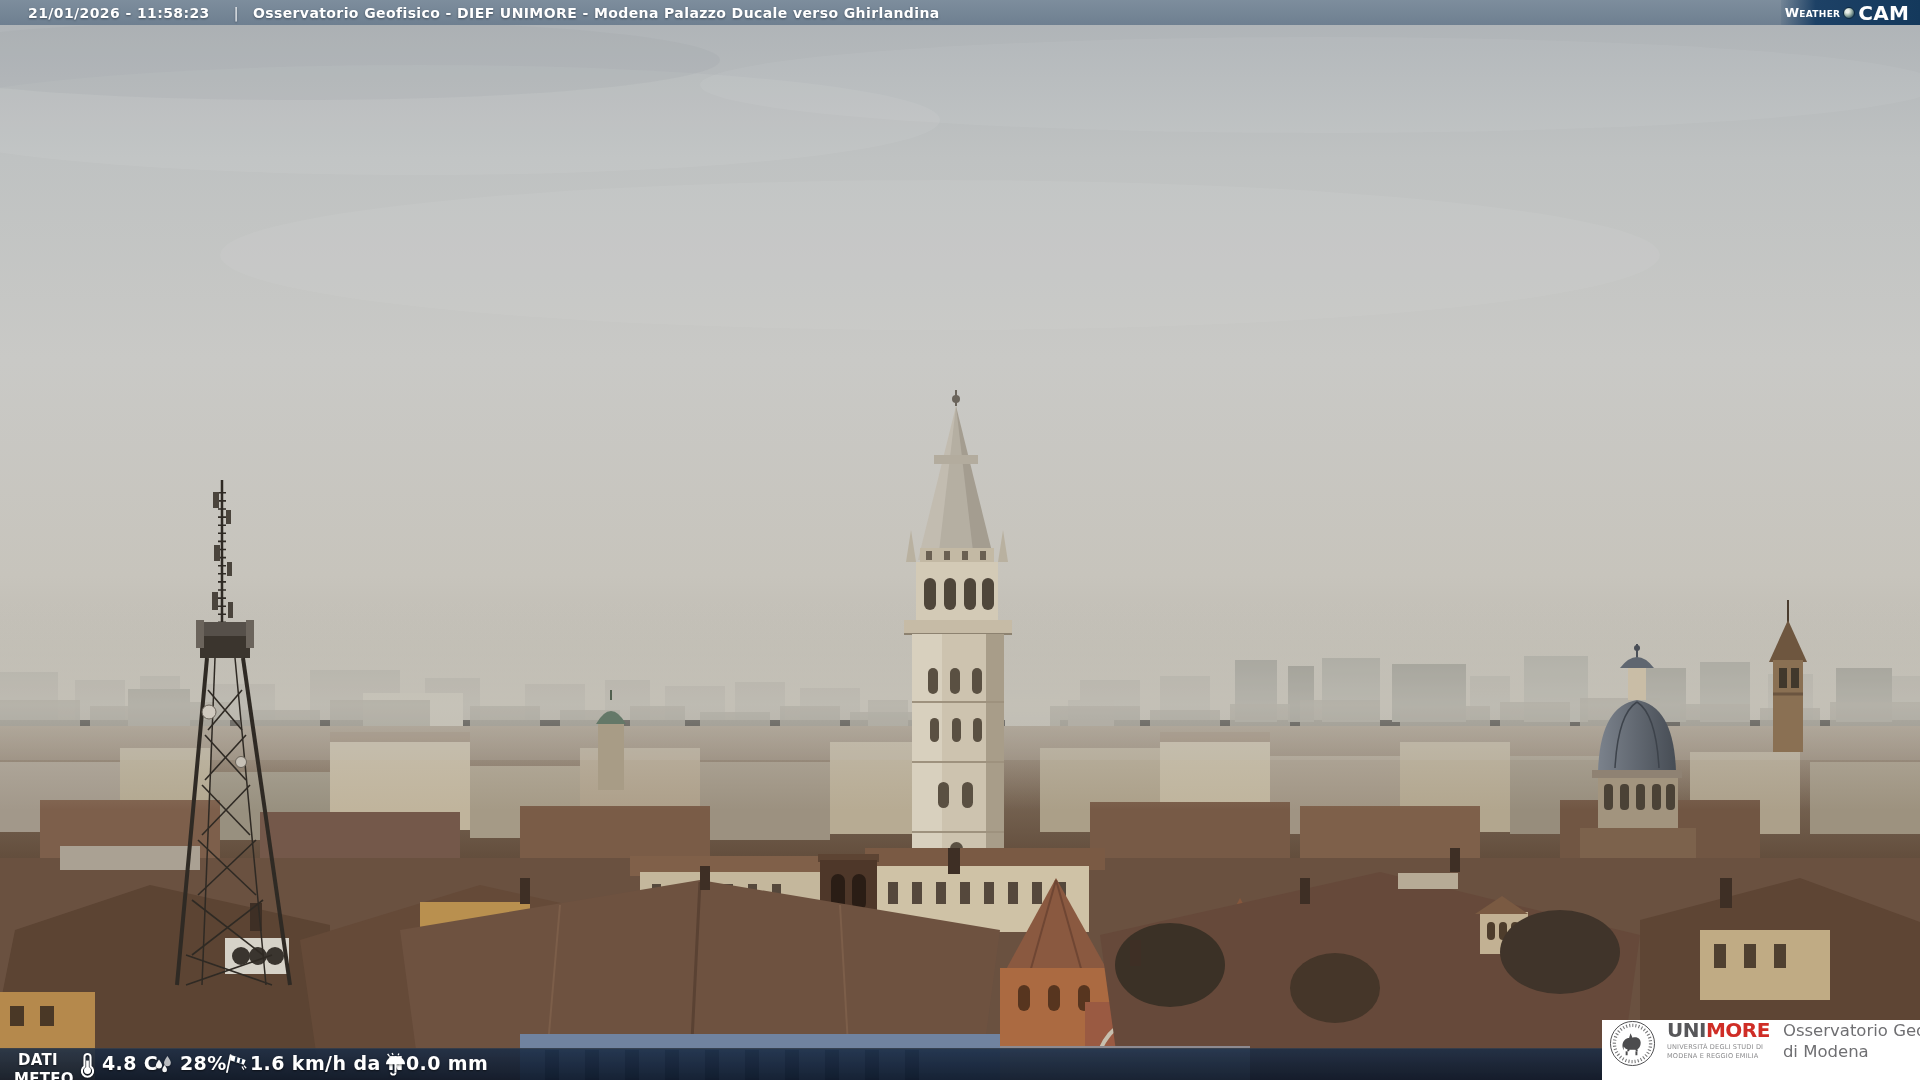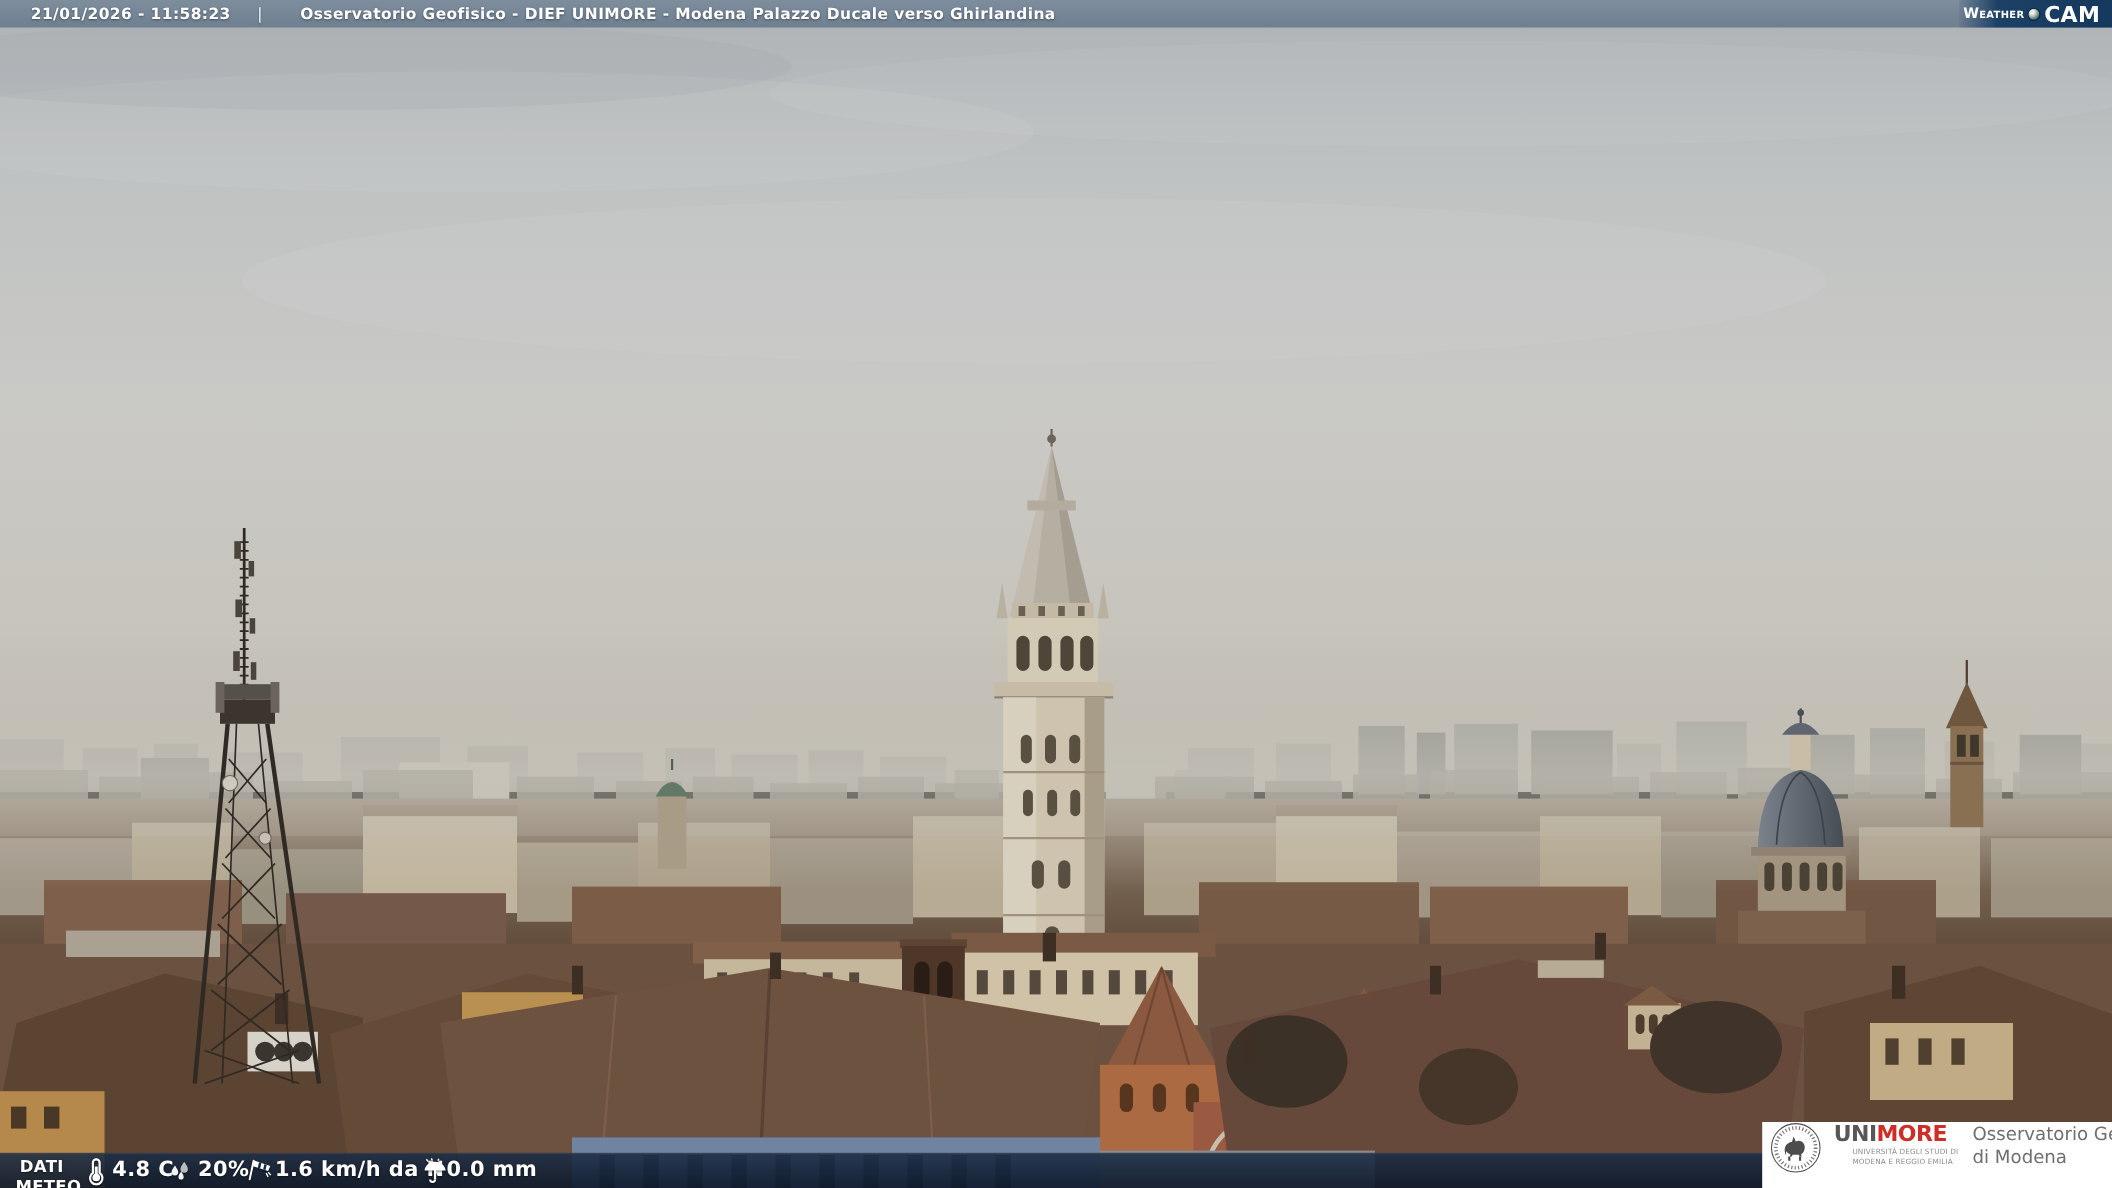--- a/index.html
+++ b/index.html
@@ -8,21 +8,21 @@
   .scene{position:absolute;inset:0;display:block;}
 
   
   .topbar{position:absolute;top:0;left:0;right:0;height:25px;
     background:linear-gradient(rgba(122,139,155,.94),rgba(106,124,142,.94));
     display:flex;align-items:center;color:#fff;
     font-weight:bold;font-size:14px;letter-spacing:.4px;
     text-shadow:0 1px 2px rgba(15,25,38,.5);}
   .topbar .dt{margin-left:28px;}
   .topbar .sep{margin-left:24px;font-weight:normal;opacity:.95;}
-  .topbar .ttl{margin-left:34px;white-space:nowrap;}
+  .topbar .ttl{margin-left:14px;white-space:nowrap;}
   .wcam{position:absolute;right:0;top:0;height:25px;width:132px;
     background:linear-gradient(90deg,rgba(61,90,117,.2),#1c4066 22%,#143указ least#143a5e 100%);
     background:linear-gradient(90deg,rgba(61,90,117,.15),#1d4166 25%,#14395c 100%);
     display:flex;align-items:center;justify-content:center;
     padding-right:7px;gap:3px;text-shadow:none;}
   .wcam .w1{font-variant:small-caps;font-weight:bold;font-size:13px;letter-spacing:.3px;}
   .wcam .w2{font-weight:bold;font-size:20px;letter-spacing:.3px;}
   .lens{width:12px;height:12px;border-radius:50%;display:inline-block;
     background:radial-gradient(circle at 35% 32%,#e8eee9 0 18%,#9eb3a9 45%,#40606b 75%,#203c52 100%);
     border:1px solid #0e2940;box-sizing:border-box;}
@@ -43,21 +43,21 @@
   .pos-wind{left:222px;}  .pos-windv{left:250px;}
   .pos-umb{left:382px;}   .pos-rain{left:406px;}
 
   
   .logobox{position:absolute;left:1602px;top:1020px;width:318px;height:60px;
     background:#ffffff;display:flex;align-items:flex-start;}
   .seal{width:47px;height:47px;margin-left:7px;flex:0 0 auto;}
   .ublock{margin-left:11px;flex:0 0 auto;}
   .uname{font-weight:bold;font-size:20px;letter-spacing:-.5px;color:#57575a;line-height:1;}
   .uname .more{color:#cf2d26;}
-  .usub{margin-top:3px;font-size:6.6px;letter-spacing:.15px;color:#8b8b8d;line-height:1.3;margin-left:17px;}
+  .usub{margin-top:3px;font-size:6.6px;letter-spacing:.15px;color:#8b8b8d;line-height:1.3;}
   .usub span{display:block;white-space:nowrap;}
   .org{margin-left:13px;font-size:16.5px;color:#6f6f72;line-height:1.3;}
   .org div{white-space:nowrap;}
 </style>
 </head>
 <body>
 
 <div class="stage">
 
   <svg class="scene" viewBox="0 0 1920 1080" preserveAspectRatio="none" aria-hidden="true">
@@ -430,21 +430,21 @@
     </span>
     <span class="mv pos-temp">4.8 C</span>
 
     <span class="mi pos-drops">
       <svg viewBox="0 0 24 24" fill="#fff">
         <path d="M8 7.5c1.8 2.6 2.7 4 2.7 5.4a2.7 2.7 0 1 1-5.4 0C5.3 11.5 6.2 10.1 8 7.5z" opacity=".95"></path>
         <path d="M15.5 4.5c2 2.9 3 4.4 3 6a3 3 0 1 1-6 0c0-1.6 1-3.1 3-6z" opacity=".7"></path>
         <path d="M13 12.5c1.4 2 2.1 3.2 2.1 4.3a2.1 2.1 0 1 1-4.2 0c0-1.1.7-2.3 2.1-4.3z" opacity=".95"></path>
       </svg>
     </span>
-    <span class="mv pos-hum">20%</span>
+    <span class="mv pos-hum">28%</span>
 
     <span class="mi pos-wind">
       <svg viewBox="0 0 24 24">
         <g transform="rotate(12 12 12)" fill="#fff">
           <rect x="5.2" y="4" width="1.6" height="17" rx=".8"></rect>
           <path d="M6.5 4.5 L20 6.2 L19.2 10.6 L6.5 9.2 Z"></path>
           <rect x="10.5" y="5.2" width="2" height="4.6" fill="#16293f"></rect>
           <rect x="15" y="5.8" width="2" height="4.4" fill="#16293f"></rect>
           <path d="M19.5 11.5 l2.5 1.8 M18 12.5 l2.2 2.6" stroke="#fff" stroke-width="1.1" fill="none"></path>
         </g>

